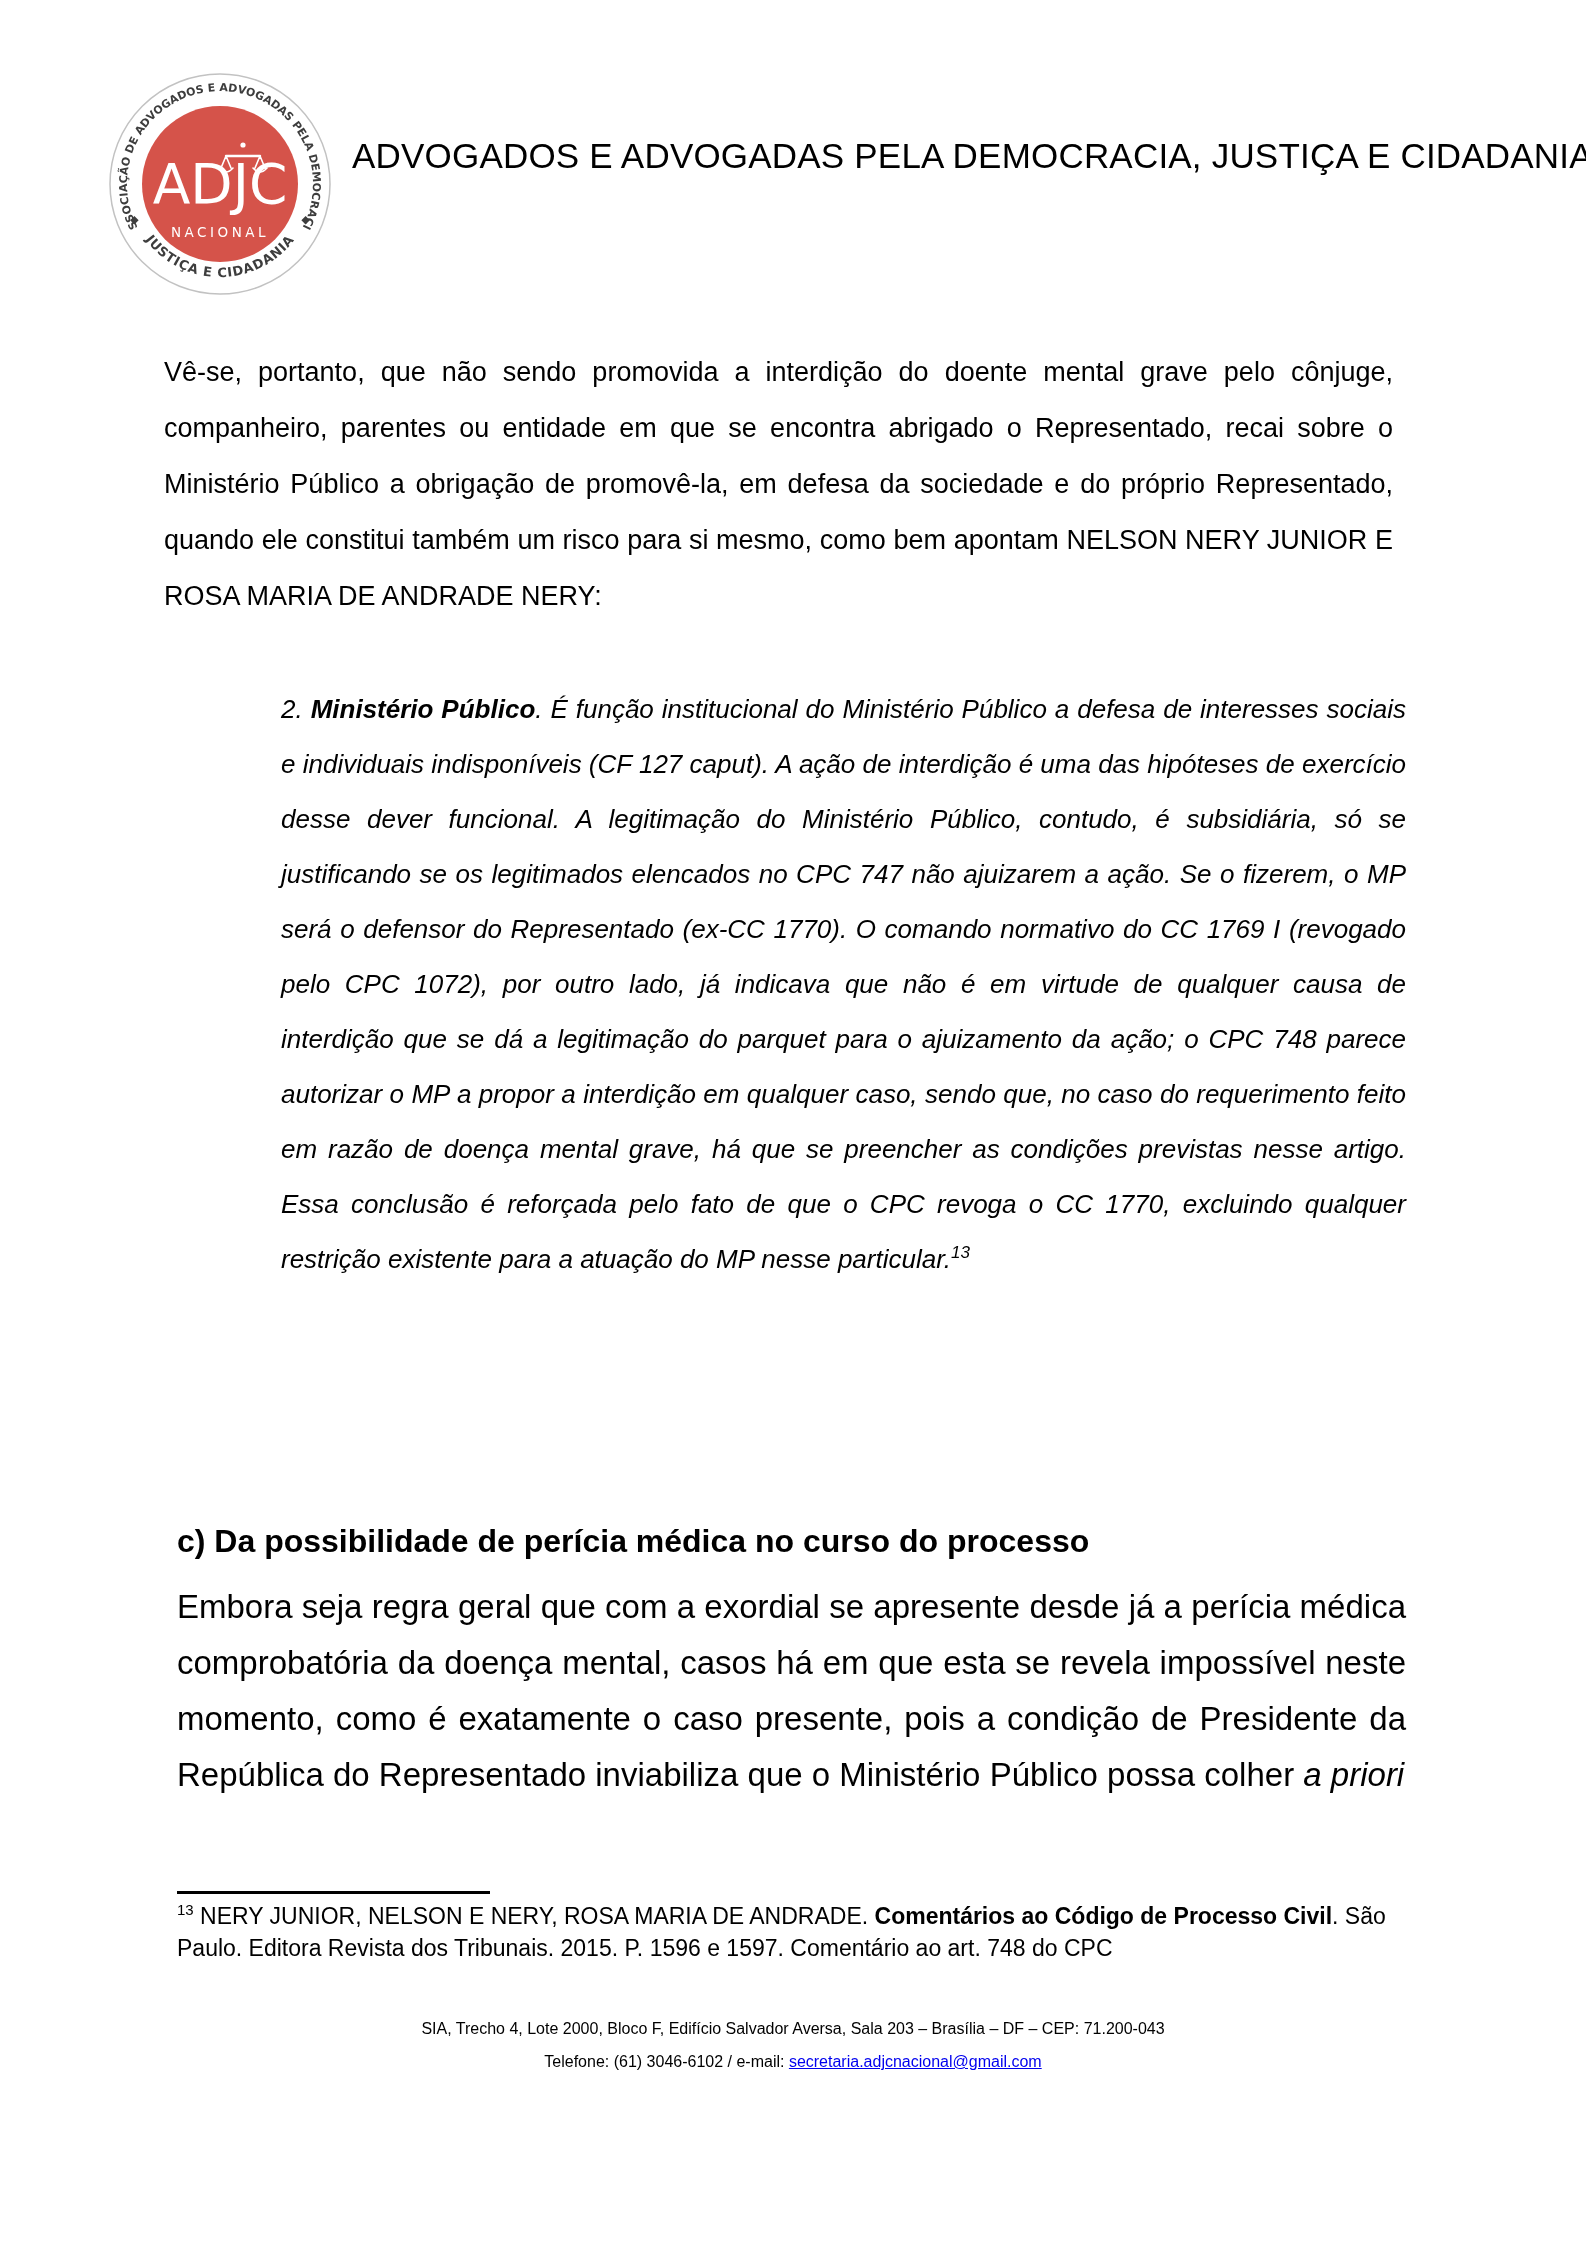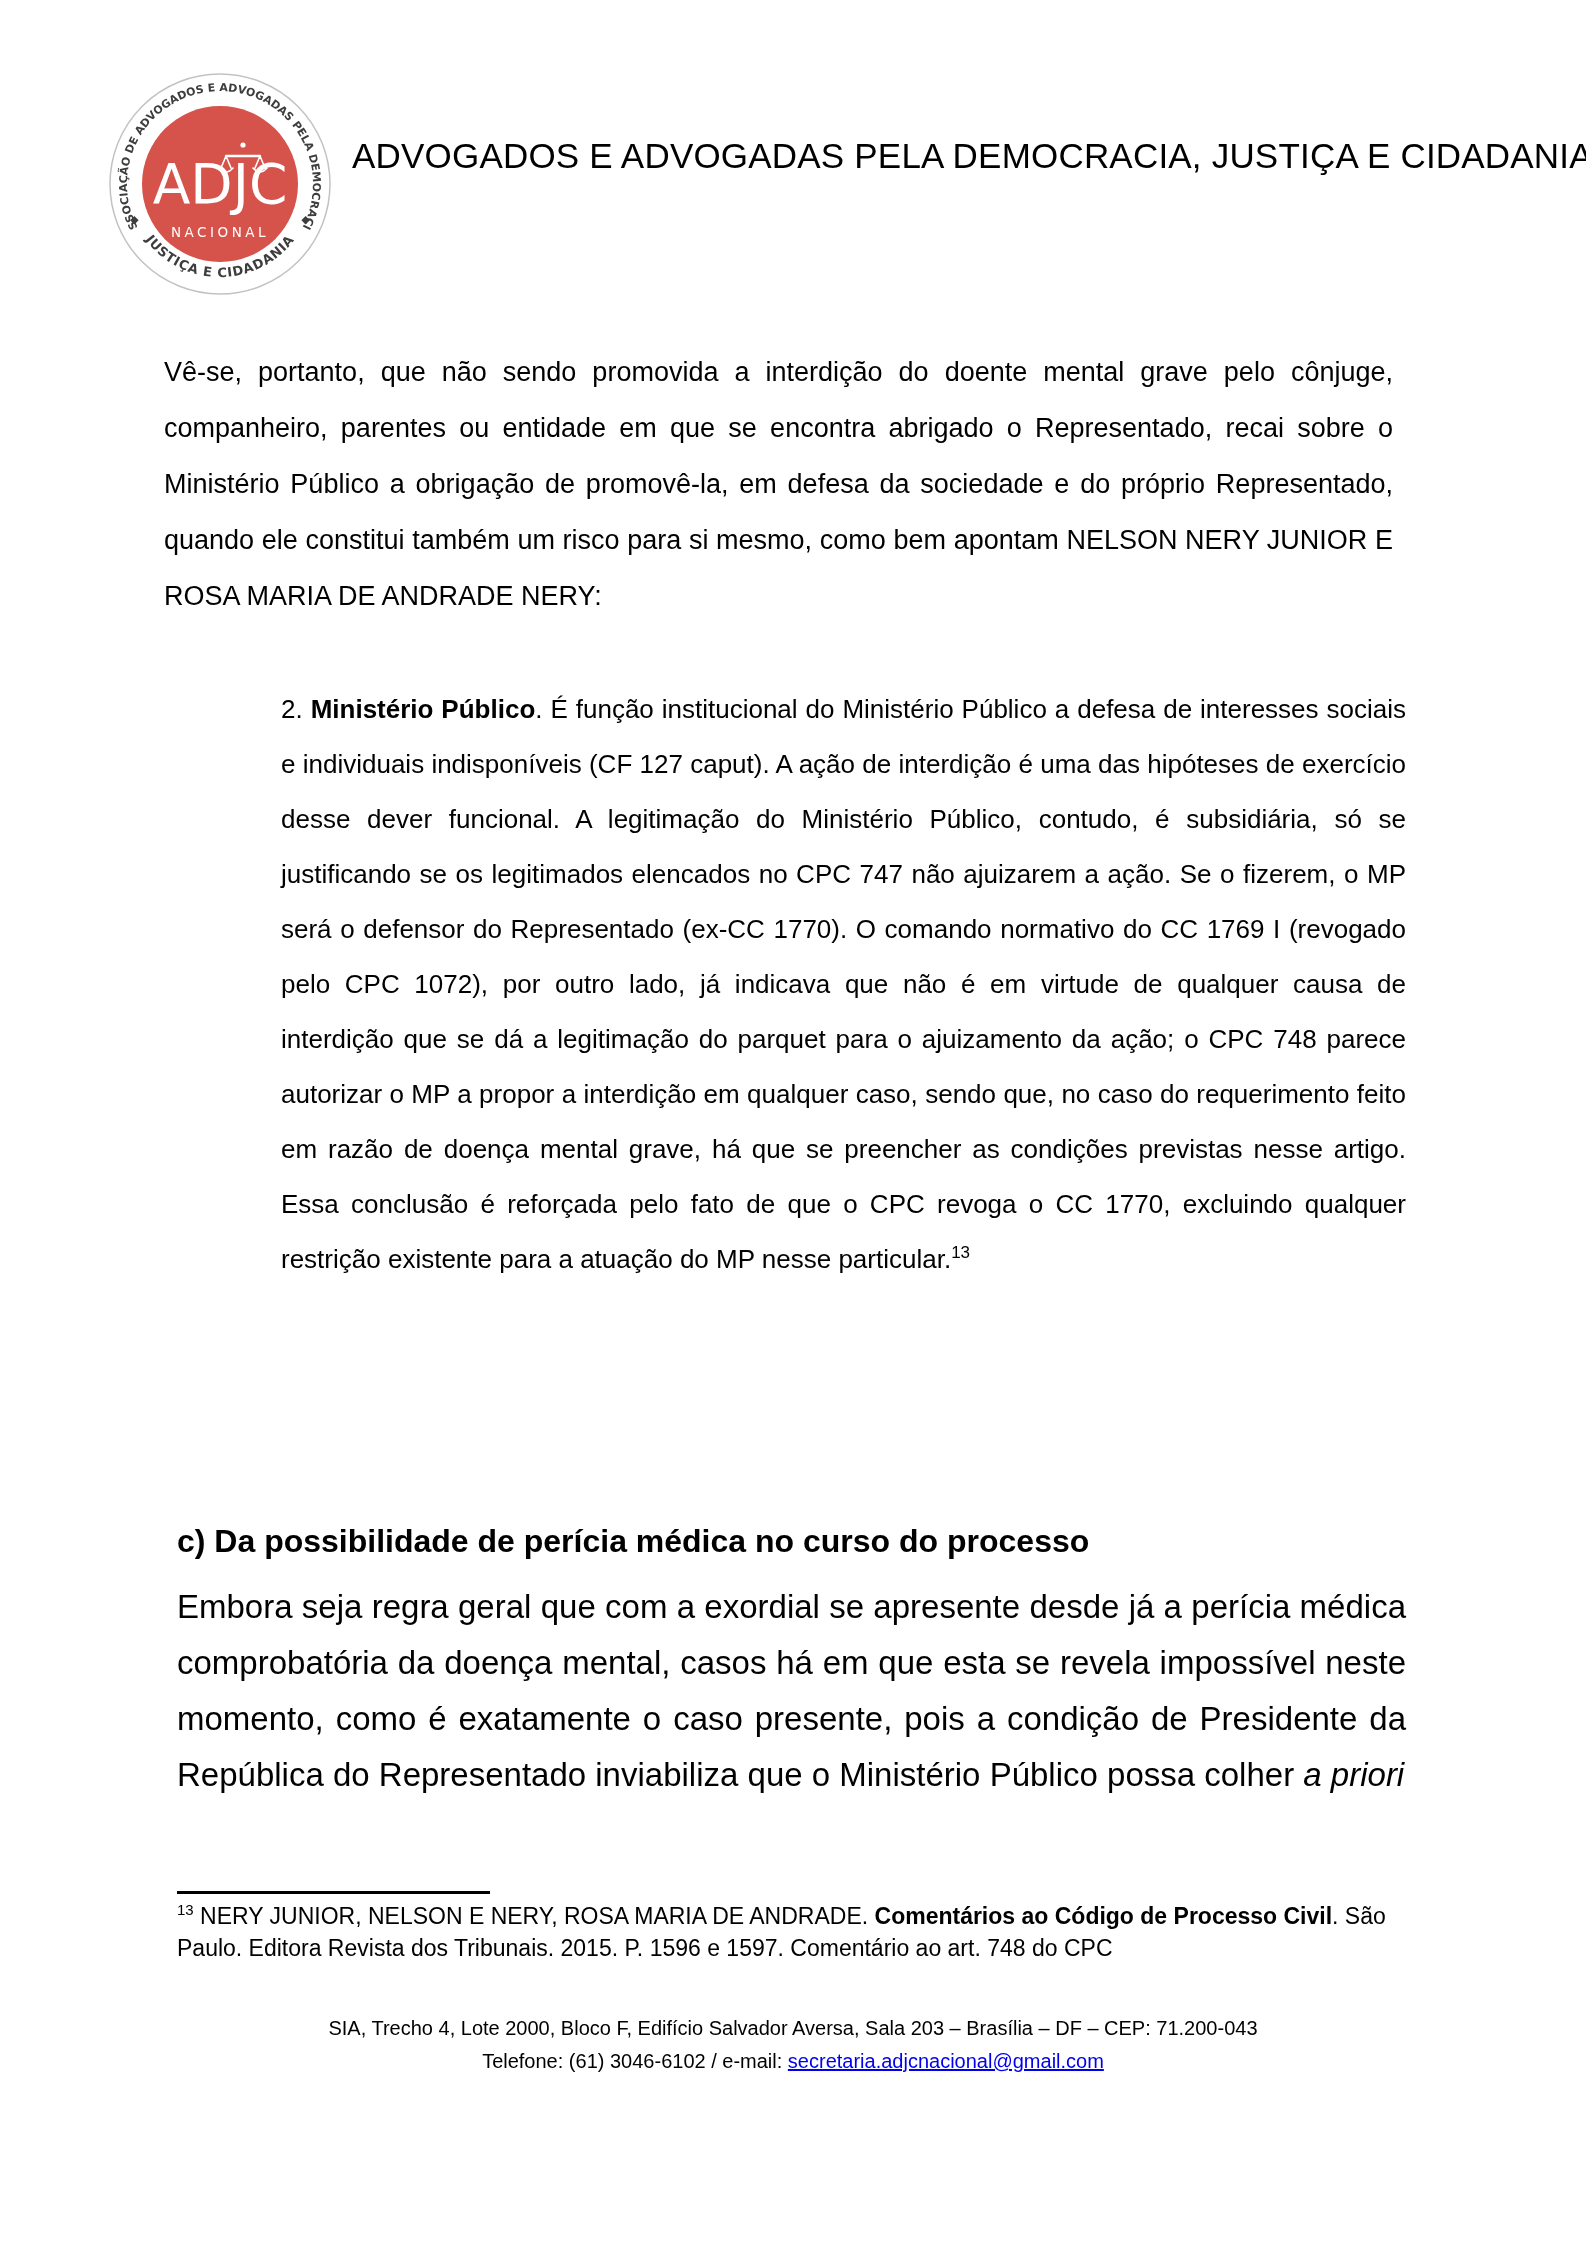--- a/index.html
+++ b/index.html
@@ -53,20 +53,21 @@
     text-align: justify;
   }
   .quote {
     position: absolute;
     left: 281px;
     top: 682px;
     width: 1125px;
     font-size: 26px;
     line-height: 55px;
     text-align: justify;
+    font-style: italic;
   }
   .quote sup { font-size: 17px; vertical-align: super; line-height: 0; }
   .heading-c {
     position: absolute;
     left: 177px;
     top: 1524px;
     font-size: 32px;
     line-height: 34px;
     font-weight: bold;
     white-space: nowrap;
@@ -100,21 +101,21 @@
   }
   .footnote sup { font-size: 15px; vertical-align: super; line-height: 0; }
 
   
   .footer {
     position: absolute;
     left: 0;
     top: 2012px;
     width: 1586px;
     text-align: center;
-    font-size: 20px;
+    font-size: 16px;
     line-height: 33px;
   }
   .footer a { color: #0000ee; }
 </style>
 </head>
 <body>
 
 <div class="page">
 
   <div class="logo">

